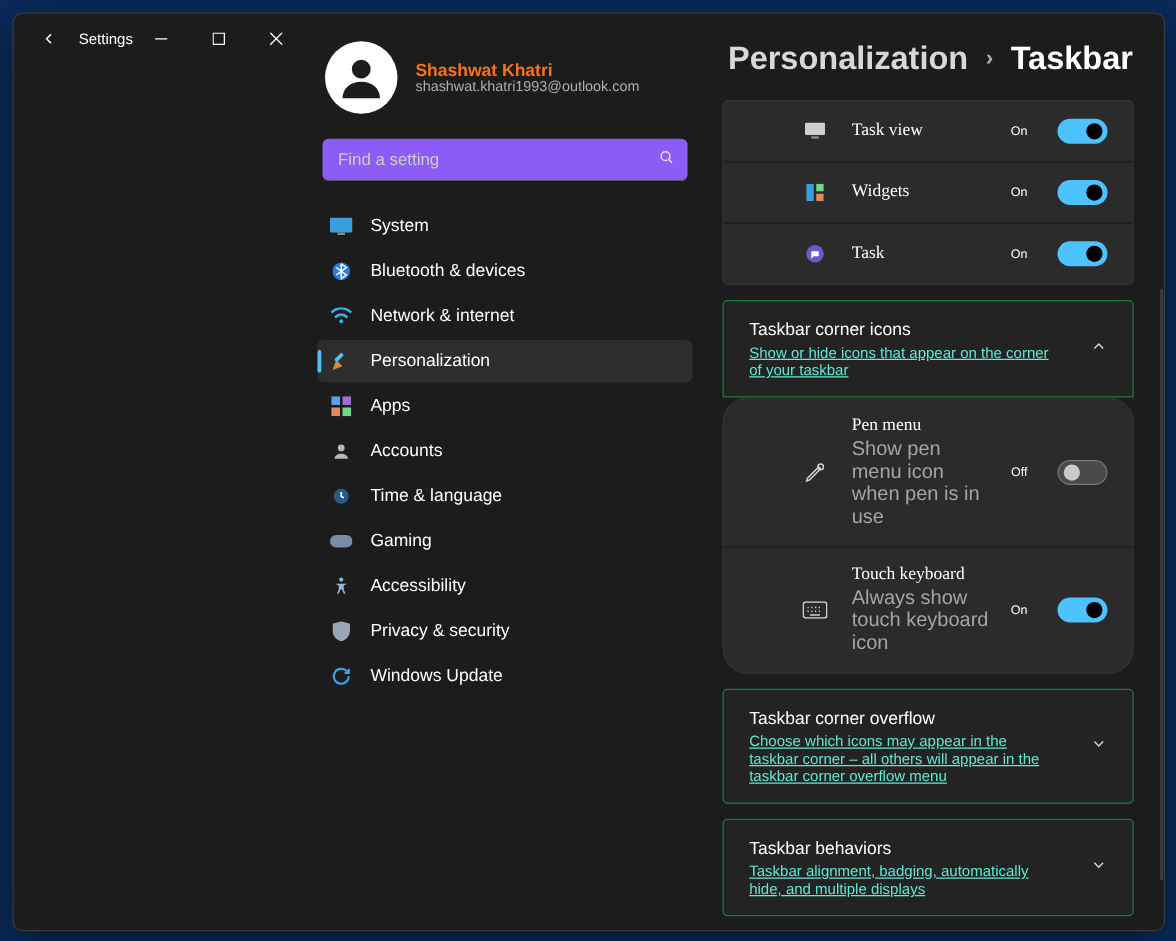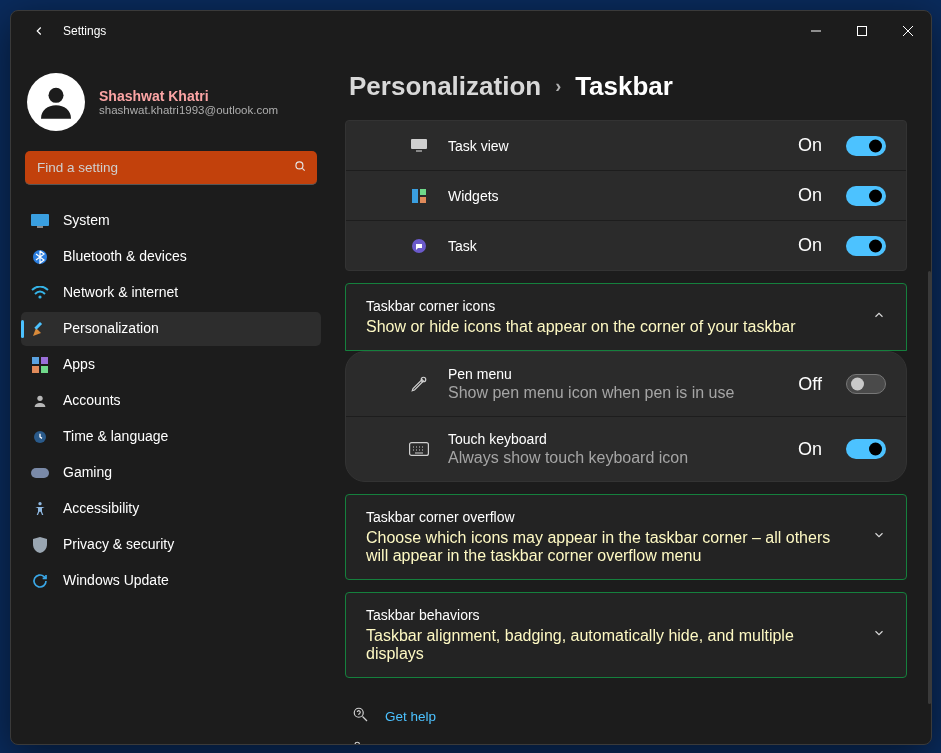--- a/index.html
+++ b/index.html
@@ -17,21 +17,21 @@
     position: absolute;
     left: 10px;
     top: 10px;
     width: 920px;
     height: 733px;
     background: #1c1c1c;
     border: 1px solid #3a3a3a;
     border-radius: 8px;
     box-shadow: 0 10px 40px rgba(0,0,0,.5);
     display: flex;
-    flex-direction: column;
+    flex-direction: row;
     overflow: hidden;
   }
   .titlebar {
     height: 40px;
     display: flex;
     align-items: center;
     padding: 0 0 0 14px;
     color: #fff;
     font-size: 12px;
   }
@@ -80,31 +80,31 @@
     width: 58px;
     height: 58px;
     border-radius: 50%;
     background: #fff;
     display: flex;
     align-items: center;
     justify-content: center;
     overflow: hidden;
   }
   .avatar svg { width: 40px; height: 40px; fill: #1c1c1c; }
-  .profile .name { font-weight: 600; font-size: 14px; color:#fca5a5; }
+  .profile .name { font-weight: 600; font-size: 14px; color:#f97316; }
   .profile .email { font-size: 11.5px; color: #aeaeae; }
 
   .search {
     position: relative;
     margin: 0 4px 14px 4px;
   }
   .search input {
     width: 100%;
     box-sizing: border-box;
-    background: #c2410c;
+    background: #8b5cf6;
     border: none;
     border-bottom: 1px solid #565656;
     border-radius: 5px;
     color: #e6e6e6;
     padding: 9px 36px 9px 12px;
     font-size: 13.5px;
     outline: none;
   }
   .search input::placeholder { color: #cfcfcf; }
   .search .icon {
@@ -179,25 +179,25 @@
   .row {
     display:flex;
     align-items:center;
     padding: 14px 20px;
     gap: 16px;
   }
   .row.sub { padding-left: 56px; }
   .row .ic { width:20px; display:flex; justify-content:center; }
   .row.sub .ic{ width:22px; margin-left:6px; margin-right:2px; color:#d0d0d0;}
   .row .texts { flex:1; }
-  .row .ttl { font-size: 14px; color:#fff; }
+  .row .ttl { font-size: 14px; color:#fff;font-family:Liberation Serif, serif; }
   .row .desc { font-size: 16px; color:#a5a5a5; margin-top:2px; }
   .group .row + .row { border-top:1px solid #1d1d1d; }
 
-  .state-label { font-size: 18px; margin-right:8px; color:#fff; }
+  .state-label { font-size: 10px; margin-right:8px; color:#fff; }
 
   .toggle {
     width: 40px; height:20px;
     border-radius: 20px;
     position:relative;
     display:inline-block;
   }
   .toggle.on { background:#4cc2ff; }
   .toggle.off { background:#4a4a4a; border:1px solid #777; box-sizing:border-box;}
   .toggle .knob {
@@ -218,21 +218,21 @@
     border-radius:4px;
     padding:14px 20px;
     display:flex;
     align-items:center;
     gap:28px;
     margin-top:12px;
     margin-bottom:4px;
   }
   .section-head .texts{ flex:1; }
   .section-head .ttl{ font-size:14px; }
-  .section-head .desc{ font-size:16px; color:#fef9c3; margin-top:4px; }
+  .section-head .desc{ font-size:12px; color:#5eead4; margin-top:4px;text-decoration:underline; }
 
   .footer-links{
     margin-top:28px;
     display:flex;
     flex-direction:column;
     gap:16px;
     padding-left:6px;
   }
   .footer-link{
     display:flex; align-items:flex-end; gap:14px;

